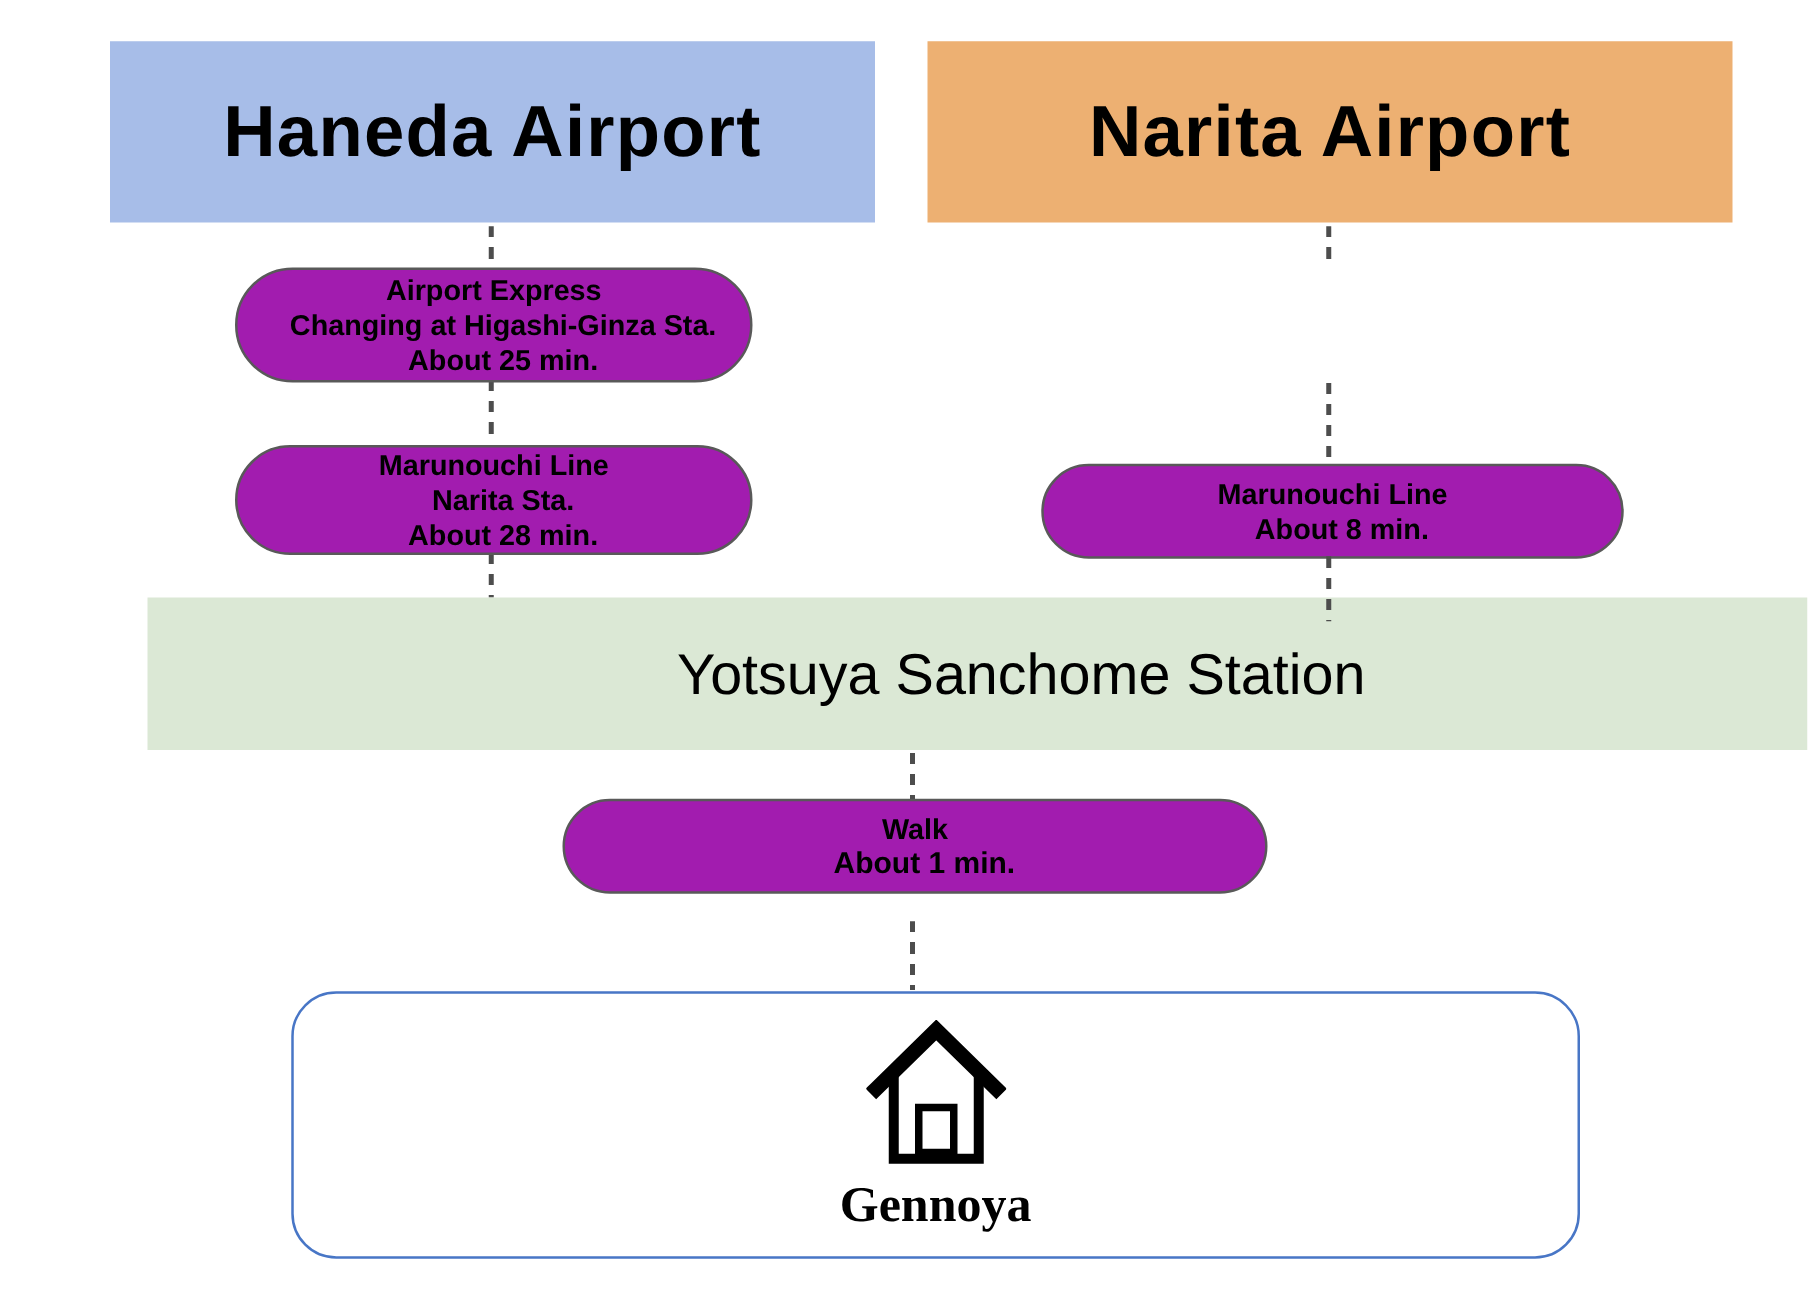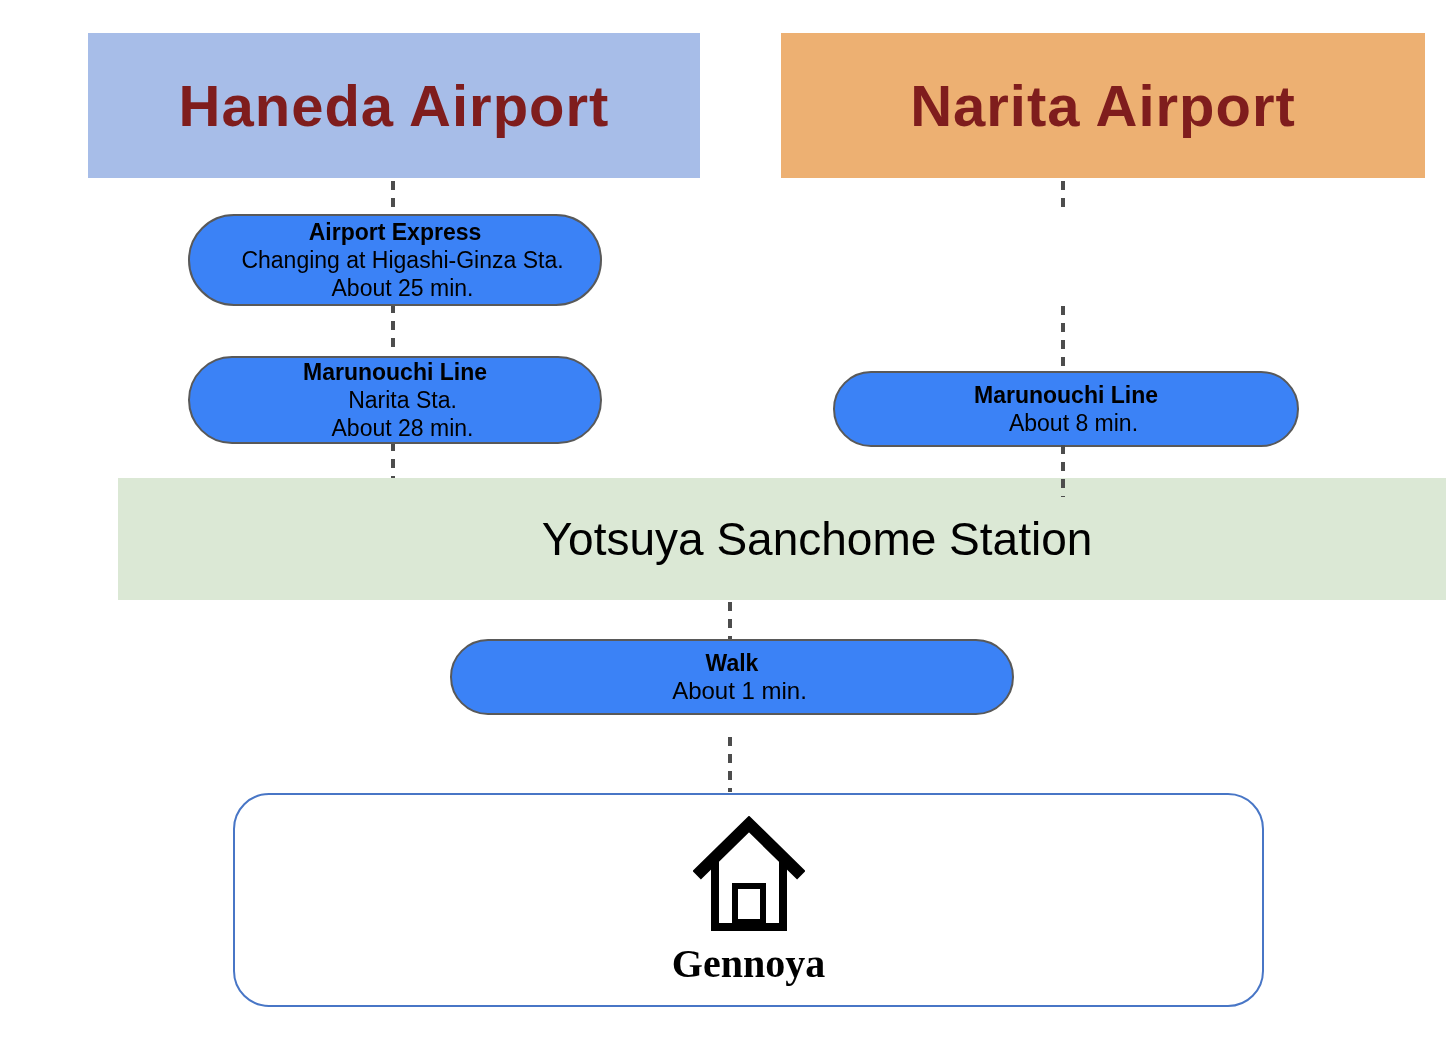--- a/index.html
+++ b/index.html
@@ -6,32 +6,32 @@
   #canvas{
     position:relative;
     width:1446px;height:1040px;
     background:#ffffff;
     font-family:"Liberation Sans", sans-serif;
     overflow:hidden;
   }
   .airport-box{
     position:absolute;top:33px;height:145px;
     display:flex;align-items:center;justify-content:center;
-    color:#7f1d1d;font-weight:bold;font-size:58px;letter-spacing:1px;
+    color:#000000;font-weight:bold;font-size:58px;letter-spacing:1px;
   }
   #haneda-box{left:88px;width:612px;}
   #narita-box{left:742px;width:644px;}
   .pill{
     position:absolute;
-    background:#3b82f6;border:2px solid #595959;border-radius:50px;
+    background:#a21caf;border:2px solid #595959;border-radius:50px;
     display:flex;flex-direction:column;align-items:center;justify-content:center;
     text-align:center;color:#000;
   }
   .pill .t{font-weight:bold;font-size:23px;line-height:28px;}
-  .pill .s{font-weight:normal;font-size:23px;line-height:28px;margin-left:15px;}
+  .pill .s{font-weight:bold;font-size:23px;line-height:28px;margin-left:15px;}
   #pill-left-1{left:188px;top:214px;width:410px;height:88px;}
   #pill-left-2{left:188px;top:356px;width:410px;height:84px;}
   #pill-right-1{left:833px;top:213px;width:462px;height:90px;}
   #pill-right-2{left:833px;top:371px;width:462px;height:72px;}
   #pill-walk{left:450px;top:639px;width:560px;height:72px;}
   #pill-walk .s{font-size:24px;}
   #station-bar{
     position:absolute;left:118px;top:478px;width:1398px;height:122px;
     background:#dbe8d5;color:#000;font-size:46px;font-weight:normal;
     display:flex;align-items:center;justify-content:center;
@@ -61,21 +61,21 @@
 </style>
 </head>
 <body>
 
 <div id="canvas">
 
   <div id="haneda-box" class="airport-box" style="background: rgb(167, 189, 232);">
     <span>Haneda Airport</span>
   </div>
 
-  <div id="narita-box" class="airport-box" style="background: rgb(237, 176, 114); margin-left: 39px;">
+  <div id="narita-box" class="airport-box" style="background: rgb(237, 176, 114);">
     <span>Narita Airport</span>
   </div>
 
   <div id="dash-l1" class="dash"></div>
   <div id="dash-l2" class="dash"></div>
   <div id="dash-l3" class="dash"></div>
   <div id="dash-r1" class="dash"></div>
   <div id="dash-r2" class="dash"></div>
   <div id="dash-r3" class="dash"></div>
   <div id="dash-c1" class="dash"></div>

